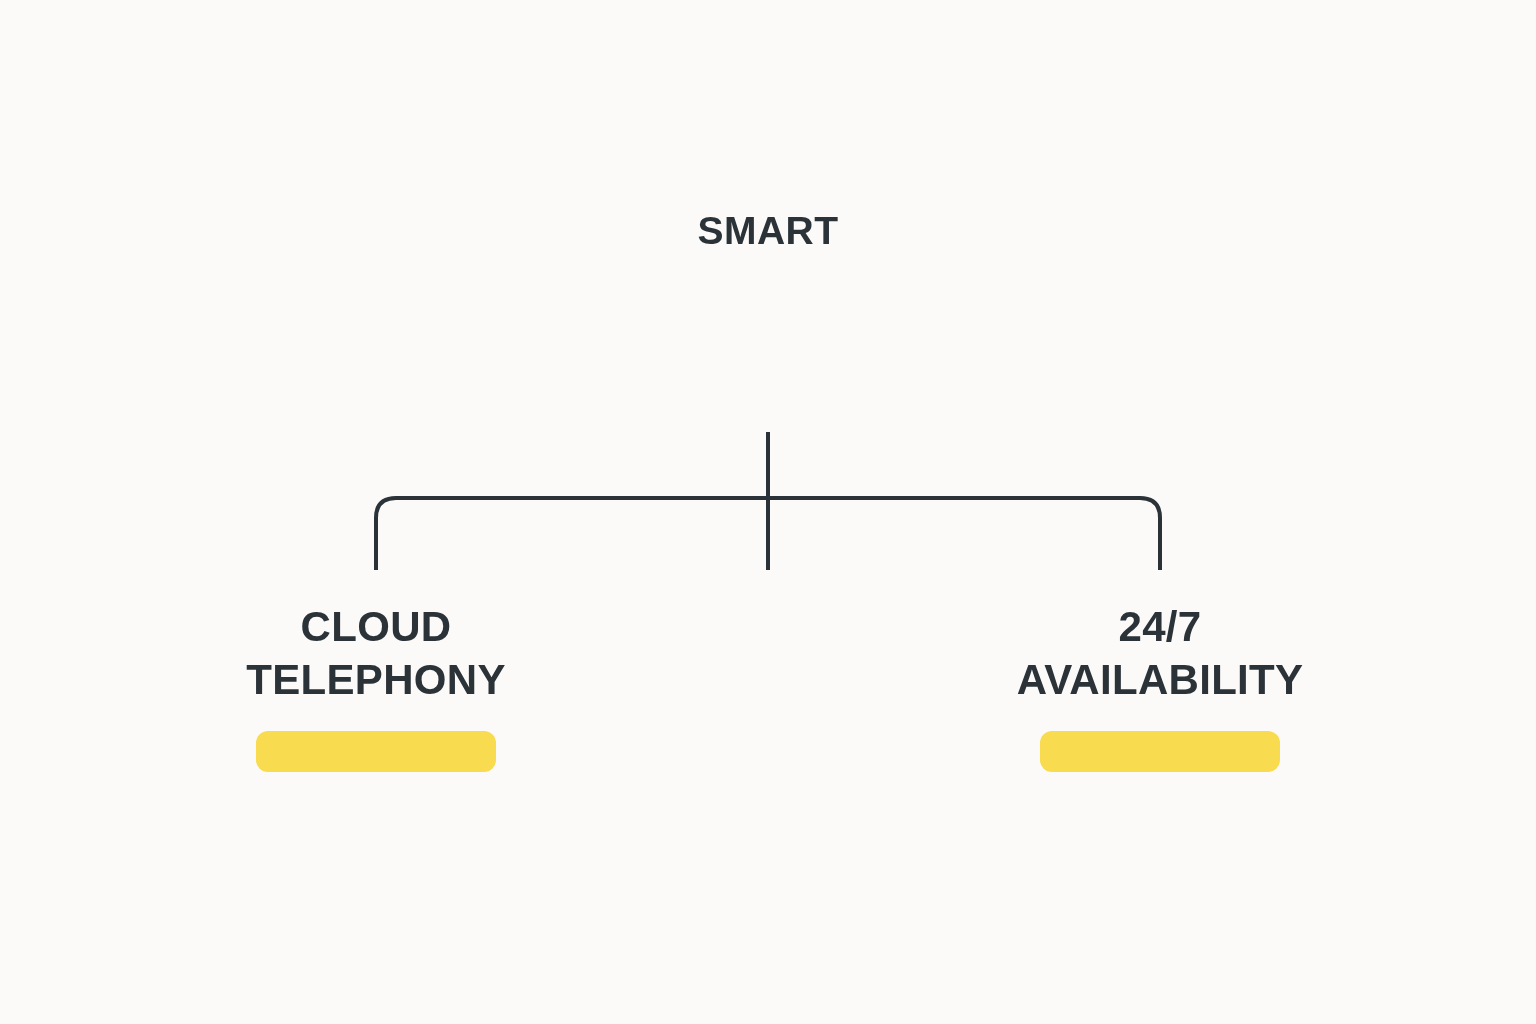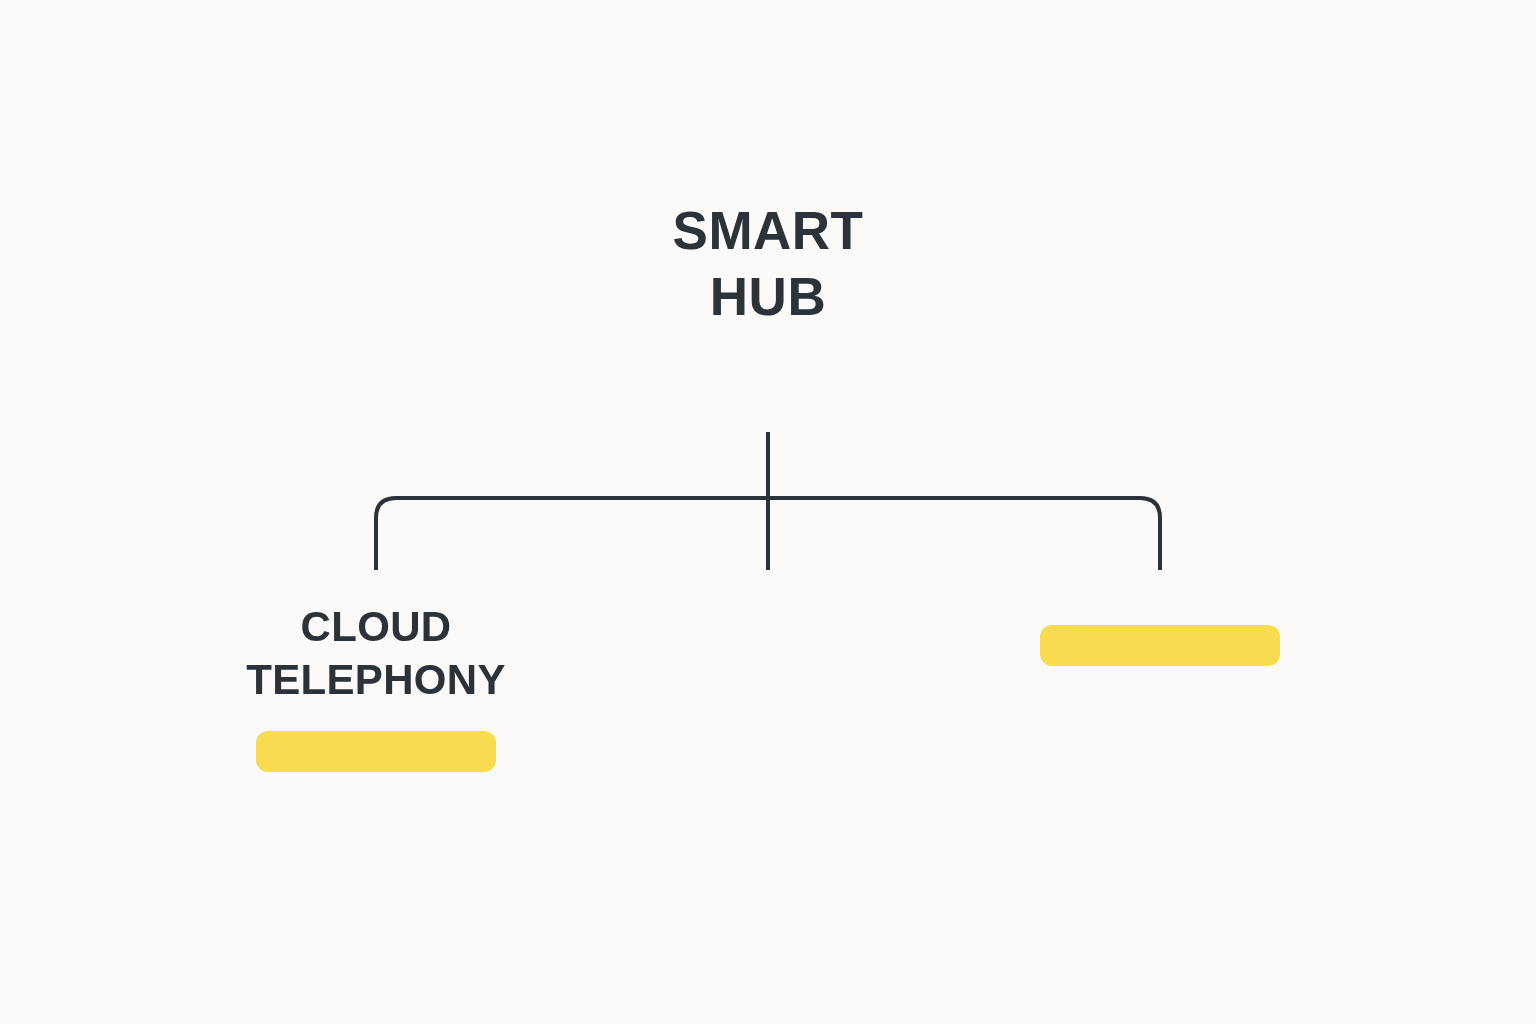--- a/index.html
+++ b/index.html
@@ -25,21 +25,21 @@
   }
 
   
   .root-title {
     position:absolute;
     left:0;
     top:198px;
     width:1536px;
     text-align:center;
     color:#2B3339;
-    font-size:53px;
+    font-size:39px;
     font-weight:700;
     line-height:66px;
     letter-spacing:0.5px;
     white-space:nowrap;
   }
   .root-title .tline { display:block; }
 
   
   #connector {
     position:absolute;
@@ -88,21 +88,20 @@
     border-radius:12px;
   }
 </style>
 </head>
 <body style="background: rgb(251, 250, 248);">
 
 <div id="canvas" style="background: rgb(251, 250, 248);">
 
   <div class="root-title" style="color: rgb(43, 51, 57);">
     <span class="tline">SMART</span>
-    <span class="tline">HUB</span>
   </div>
 
   <svg id="connector" viewBox="0 0 1536 1024">
     <g id="connector-group" fill="none" stroke="#2B3339" stroke-width="4" stroke-linecap="butt">
       <path id="stem-path" d="M 768 432 L 768 570"></path>
       <path id="bus-path" d="M 376 570 L 376 518 Q 376 498 396 498 L 1140 498 Q 1160 498 1160 518 L 1160 570"></path>
     </g>
   </svg>
 
   <div class="children-row">
@@ -110,17 +109,21 @@
     <div class="child-node col-0">
       <div class="child-label" style="color: rgb(43, 51, 57);">
         <span class="tline">CLOUD</span>
         <span class="tline">TELEPHONY</span>
       </div>
       <div class="accent-bar" style="background: rgb(249, 219, 79);"></div>
     </div>
 
 
     <div class="child-node col-2">
+      <div class="child-label" style="color: rgb(43, 51, 57);">
+        <span class="tline">24/7</span>
+        <span class="tline">AVAILABILITY</span>
+      </div>
       <div class="accent-bar" style="background: rgb(249, 219, 79);"></div>
     </div>
 
   </div>
 </div>
 
 </body></html>

